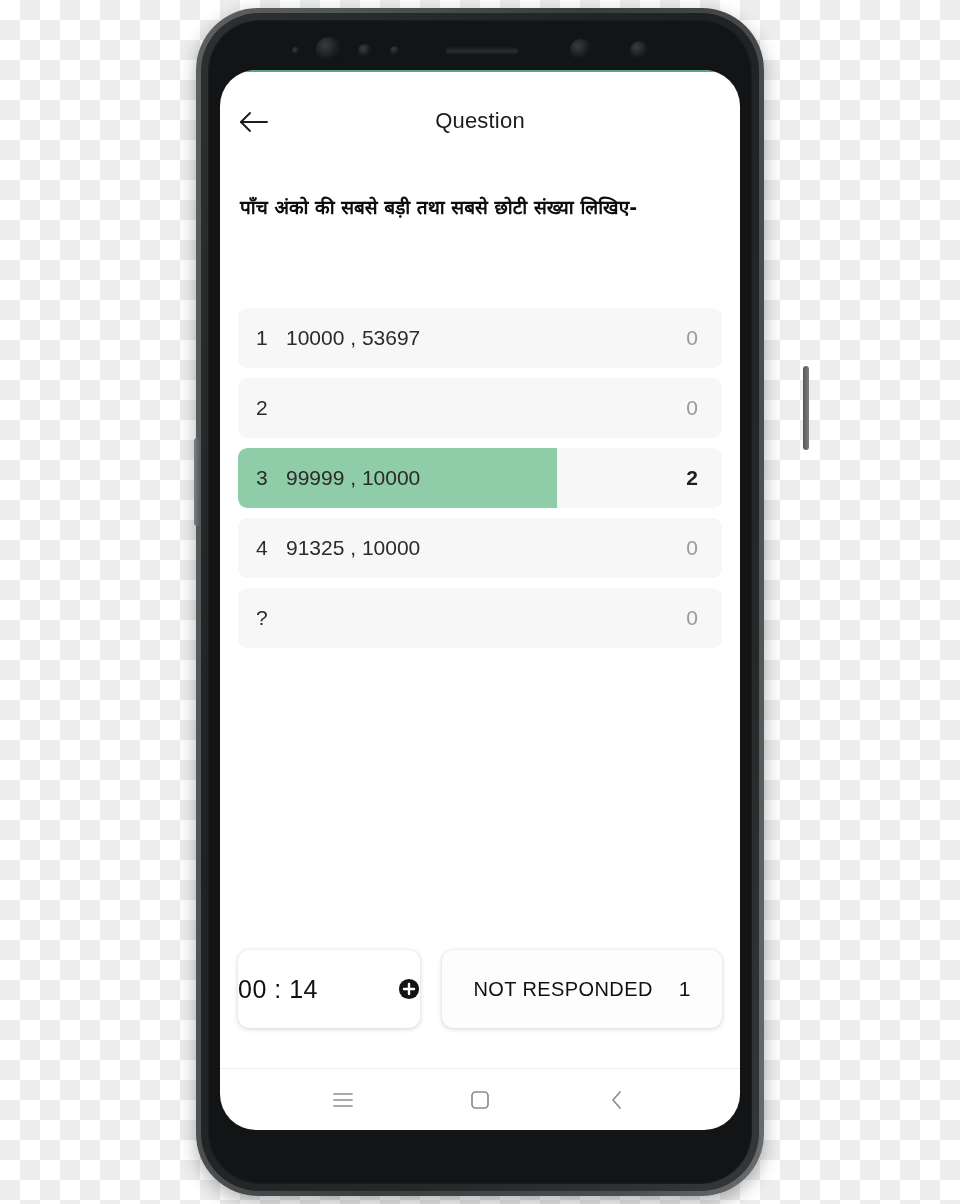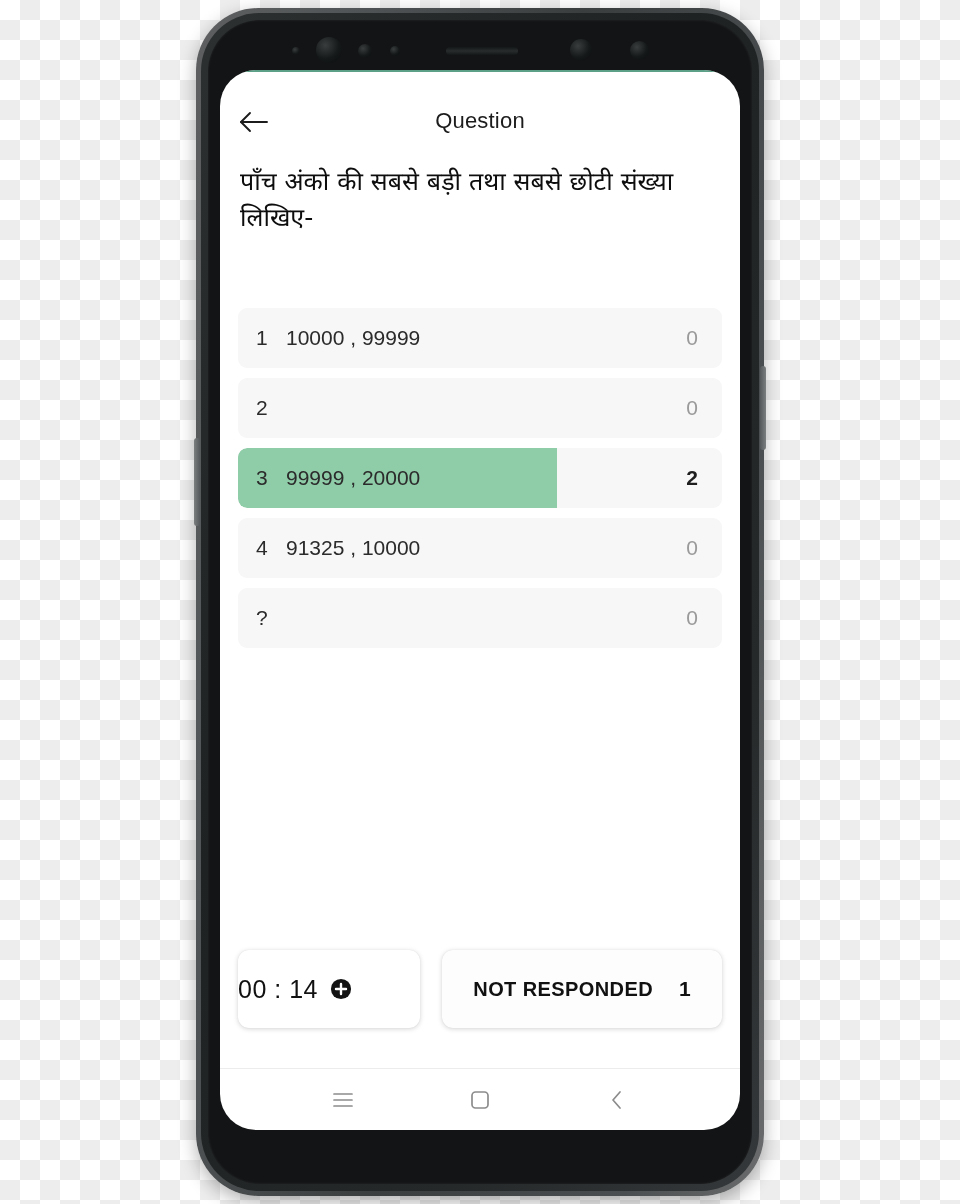--- a/index.html
+++ b/index.html
@@ -19,20 +19,21 @@
     background-position: 0 0, 20px 20px;
   }
 
   
   .device-wrap {
     position: absolute;
     left: 196px;
     top: 8px;
     width: 568px;
     height: 1188px;
+    padding-left: 43px;
   }
   .device-outer {
     position: absolute;
     left: 0; top: 0;
     width: 568px;
     height: 1188px;
     border-radius: 62px;
     background: linear-gradient(100deg, #5d5f60 0%, #535658 18%, #3b3e3f 50%, #4b4e50 82%, #6a6c6d 100%);
     box-shadow: 0 6px 18px rgba(0,0,0,0.30);
   }
@@ -140,27 +141,27 @@
     text-align: center;
     font-size: 22px;
     color: #1c1c1c;
     letter-spacing: 0.2px;
   }
 
   
   .question-text {
     position: absolute;
     left: 20px;
-    top: 94px;
+    top: 124px;
     width: 468px;
-    font-size: 25px;
+    font-size: 19px;
     line-height: 1.42;
     color: #0d0d0d;
     font-family: "DejaVu Sans", "Liberation Sans", sans-serif;
-    font-weight: 400;
+    font-weight: 700;
   }
 
   
   .options {
     position: absolute;
     left: 18px;
     top: 238px;
     width: 484px;
   }
   .option-row {
@@ -223,21 +224,21 @@
     position: absolute;
     left: 0;
     top: 0;
     width: 182px;
     height: 78px;
     border-radius: 11px;
     background: #ffffff;
     box-shadow: 0 1px 5px rgba(0,0,0,0.17), 0 0 1px rgba(0,0,0,0.10);
     display: flex;
     align-items: center;
-    justify-content: flex-start;
+    justify-content: space-between;
     gap: 12px;
   }
   .timer-text {
     font-size: 25px;
     color: #111111;
     letter-spacing: 0.5px;
   }
   .add-time-icon {
     width: 22px;
     height: 22px;
@@ -249,21 +250,20 @@
     top: 0;
     width: 280px;
     height: 78px;
     border-radius: 11px;
     background: #fdfdfd;
     box-shadow: 0 1px 5px rgba(0,0,0,0.17), 0 0 1px rgba(0,0,0,0.10);
     display: flex;
     align-items: center;
     justify-content: center;
     gap: 26px;
-    font-weight: bold;
   }
   .status-label {
     font-size: 20px;
     color: #111111;
     letter-spacing: 0.4px;
   }
   .status-count {
     font-size: 21px;
     color: #111111;
   }
@@ -322,31 +322,31 @@
         </svg>
       </div>
       <div class="header-title">Question</div>
     </div>
 
     <div class="question-text">पाँच अंको की सबसे बड़ी तथा सबसे छोटी संख्या लिखिए-</div>
 
     <div class="options">
         <div class="option-row">
           <span class="option-index">1</span>
-          <span class="option-label">10000 , 99999</span>
+          <span class="option-label">10000 , 53697</span>
           <span class="option-count">0</span>
         </div>
         <div class="option-row">
           <span class="option-index">2</span>
           <span class="option-count">0</span>
         </div>
         <div class="option-row">
           <div class="option-fill" style="width: 66%;"></div>
           <span class="option-index">3</span>
-          <span class="option-label">99999 , 20000</span>
+          <span class="option-label">99999 , 10000</span>
           <span class="option-count highlight">2</span>
         </div>
         <div class="option-row">
           <span class="option-index">4</span>
           <span class="option-label">91325 , 10000</span>
           <span class="option-count">0</span>
         </div>
         <div class="option-row">
           <span class="option-index">?</span>
           <span class="option-count">0</span>

